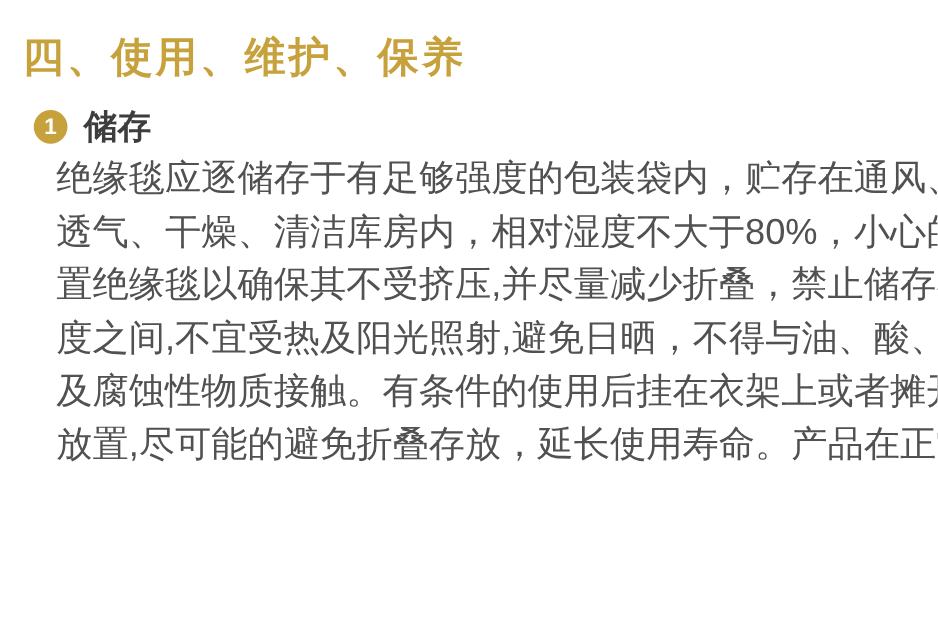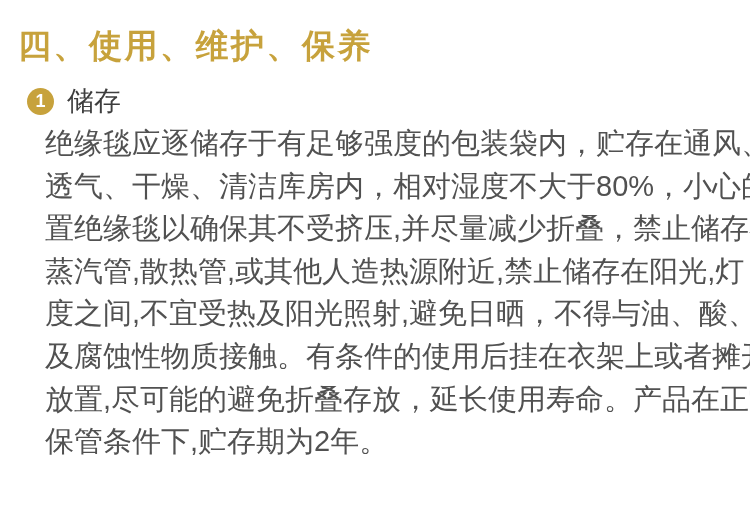--- a/index.html
+++ b/index.html
@@ -50,21 +50,21 @@
     color: #ffffff;
     display: flex;
     align-items: center;
     justify-content: center;
     font-size: 18px;
     font-weight: 700;
     flex: 0 0 auto;
   }
   .item-title {
     font-size: 27px;
-    font-weight: 400;
+    font-weight: 700;
     color: var(--title-color);
     line-height: 1;
   }
   .body-text {
     position: absolute;
     left: 45px;
     top: 122px;
     width: 700px;
     font-size: 29px;
     line-height: 42.6px;
@@ -86,20 +86,18 @@
     <span class="badge">
       <span>1</span>
     </span>
     <span class="item-title">储存</span>
   </div>
 
   <div class="body-text">
     <div class="body-line">绝缘毯应逐储存于有足够强度的包装袋内，贮存在通风、</div>
     <div class="body-line">透气、干燥、清洁库房内，相对湿度不大于80%，小心的放</div>
     <div class="body-line">置绝缘毯以确保其不受挤压,并尽量减少折叠，禁止储存在</div>
-    <div class="body-line">蒸汽管,散热管,或其他人造热源附近,禁止储存在阳光,灯</div>
     <div class="body-line">度之间,不宜受热及阳光照射,避免日晒，不得与油、酸、碱</div>
     <div class="body-line">及腐蚀性物质接触。有条件的使用后挂在衣架上或者摊开</div>
     <div class="body-line">放置,尽可能的避免折叠存放，延长使用寿命。产品在正常</div>
-    <div class="body-line">保管条件下,贮存期为2年。</div>
   </div>
 
 </div>
 
 </body></html>

